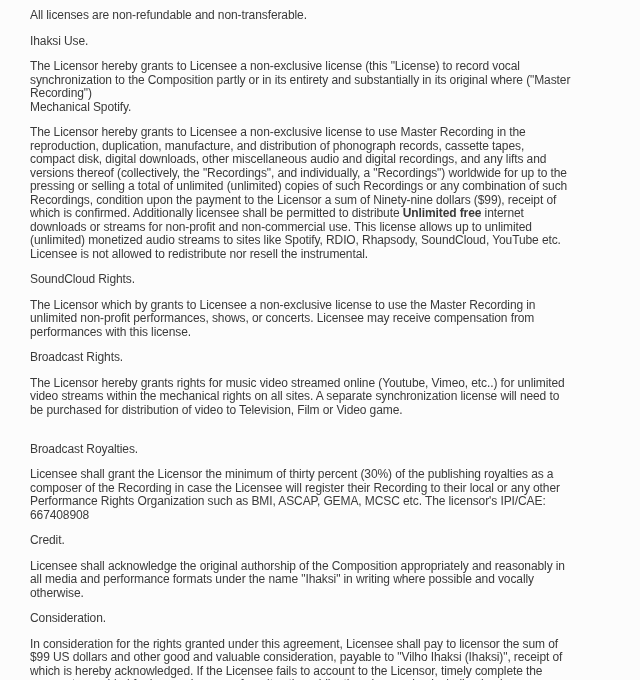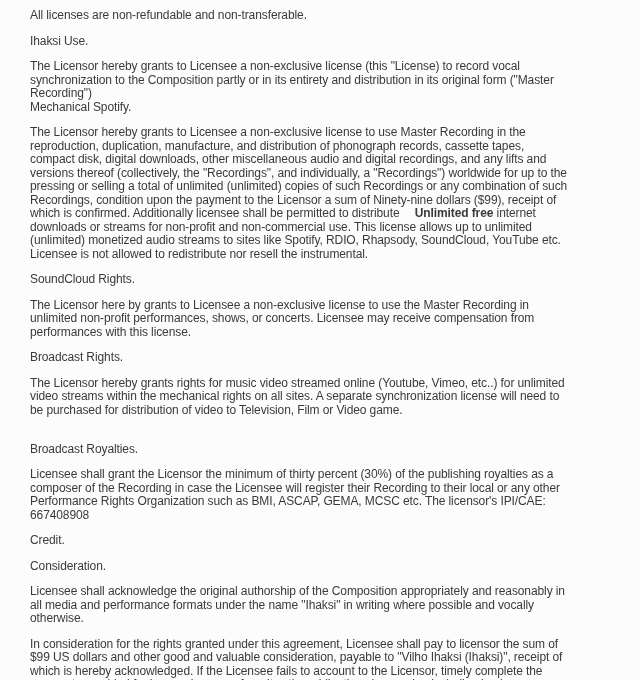--- a/index.html
+++ b/index.html
@@ -22,50 +22,49 @@
     box-sizing: border-box;
     width: 595px;
     min-height: 680px;
     padding: 9px 24px 0 30px;
   }
   p {
     margin: 0 0 12px 0;
   }
   b {
     font-weight: bold;
-    margin-left: 12px;
   }
 </style>
 </head>
 <body style="background: rgb(252, 252, 252); color: rgb(58, 58, 58);">
 
 <div class="page">
 
   <p>All licenses are non-refundable and non-transferable.</p>
 
   <p>Ihaksi Use.</p>
 
-  <p><span>The Licensor hereby grants to Licensee a non-exclusive license (this "License) to record vocal synchronization to the Composition partly or in its entirety and distribution in its original form ("Master Recording")</span><br><span>Mechanical Spotify.</span></p>
+  <p><span>The Licensor hereby grants to Licensee a non-exclusive license (this "License) to record vocal synchronization to the Composition partly or in its entirety and substantially in its original where ("Master Recording")</span><br><span>Mechanical Spotify.</span></p>
 
   <p><span>The Licensor hereby grants to Licensee a non-exclusive license to use Master Recording in the reproduction, duplication, manufacture, and distribution of phonograph records, cassette tapes, compact disk, digital downloads, other miscellaneous audio and digital recordings, and any lifts and versions thereof (collectively, the "Recordings", and individually, a "Recordings") worldwide for up to the pressing or selling a total of unlimited (unlimited) copies of such Recordings or any combination of such Recordings, condition upon the payment to the Licensor a sum of Ninety-nine dollars ($99), receipt of which is confirmed. Additionally licensee shall be permitted to distribute </span><b>Unlimited free</b><span> internet downloads or streams for non-profit and non-commercial use. This license allows up to unlimited (unlimited) monetized audio streams to sites like Spotify, RDIO, Rhapsody, SoundCloud, YouTube etc. Licensee is not allowed to redistribute nor resell the instrumental.</span></p>
 
   <p>SoundCloud Rights.</p>
 
-  <p>The Licensor here by grants to Licensee a non-exclusive license to use the Master Recording in unlimited non-profit performances, shows, or concerts. Licensee may receive compensation from performances with this license.</p>
+  <p>The Licensor which by grants to Licensee a non-exclusive license to use the Master Recording in unlimited non-profit performances, shows, or concerts. Licensee may receive compensation from performances with this license.</p>
 
 
   <p>Broadcast Rights.</p>
 
   <p>The Licensor hereby grants rights for music video streamed online (Youtube, Vimeo, etc..) for unlimited video streams within the mechanical rights on all sites. A separate synchronization license will need to be purchased for distribution of video to Television, Film or Video game.</p>
 
   <p><br><span>Broadcast Royalties.</span></p>
 
   <p>Licensee shall grant the Licensor the minimum of thirty percent (30%) of the publishing royalties as a composer of the Recording in case the Licensee will register their Recording to their local or any other Performance Rights Organization such as BMI, ASCAP, GEMA, MCSC etc. The licensor's IPI/CAE: 667408908</p>
 
   <p>Credit.</p>
 
+  <p>Licensee shall acknowledge the original authorship of the Composition appropriately and reasonably in all media and performance formats under the name "Ihaksi" in writing where possible and vocally otherwise.</p>
+
   <p>Consideration.</p>
-
-  <p>Licensee shall acknowledge the original authorship of the Composition appropriately and reasonably in all media and performance formats under the name "Ihaksi" in writing where possible and vocally otherwise.</p>
 
   <p>In consideration for the rights granted under this agreement, Licensee shall pay to licensor the sum of $99 US dollars and other good and valuable consideration, payable to "Vilho Ihaksi (Ihaksi)", receipt of which is hereby acknowledged. If the Licensee fails to account to the Licensor, timely complete the payments provided for hereunder, or perform its other obligations hereunder, including having insufficient bank balance, the licensor</p>
 
 </div>
 
 </body></html>

